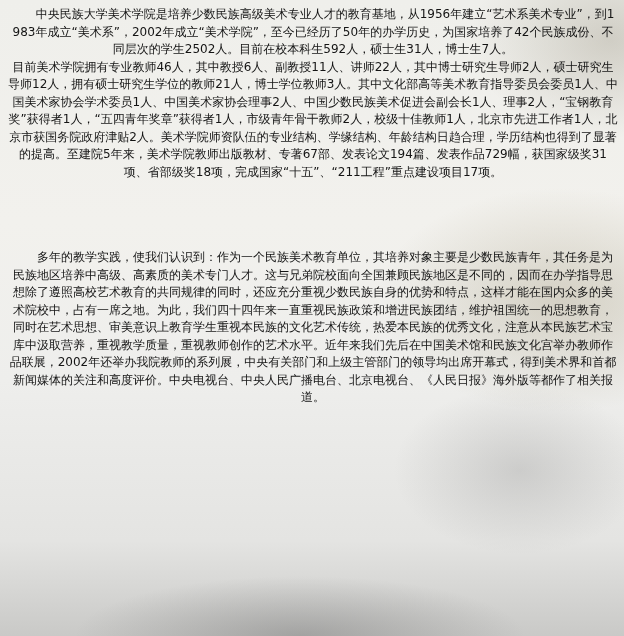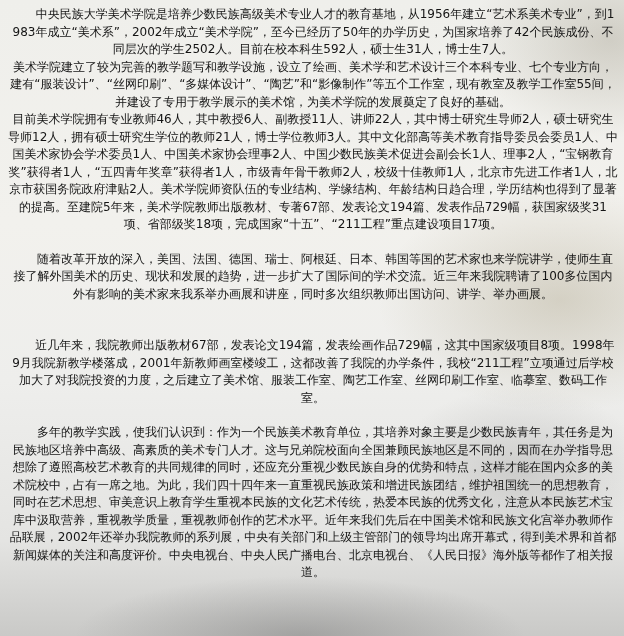--- a/index.html
+++ b/index.html
@@ -39,23 +39,20 @@
     }
     .gap {
       height: 17px;
     }
   </style>
 </head>
 <body>
 
 <div class="content">
   <p class="para indent">中央民族大学美术学院是培养少数民族高级美术专业人才的教育基地，从1956年建立“艺术系美术专业”，到1983年成立“美术系”，2002年成立“美术学院”，至今已经历了50年的办学历史，为国家培养了42个民族成份、不同层次的学生2502人。目前在校本科生592人，硕士生31人，博士生7人。</p>
-  <p class="para">美术学院建立了较为完善的教学题写和教学设施，设立了绘画、美术学和艺术设计三个本科专业、七个专业方向，建有“服装设计”、“丝网印刷”、“多媒体设计”、“陶艺”和“影像制作”等五个工作室，现有教室及教学工作室55间，并建设了专用于教学展示的美术馆，为美术学院的发展奠定了良好的基础。</p>
   <p class="para">目前美术学院拥有专业教师46人，其中教授6人、副教授11人、讲师22人，其中博士研究生导师2人，硕士研究生导师12人，拥有硕士研究生学位的教师21人，博士学位教师3人。其中文化部高等美术教育指导委员会委员1人、中国美术家协会学术委员1人、中国美术家协会理事2人、中国少数民族美术促进会副会长1人、理事2人，“宝钢教育奖”获得者1人，“五四青年奖章”获得者1人，市级青年骨干教师2人，校级十佳教师1人，北京市先进工作者1人，北京市获国务院政府津贴2人。美术学院师资队伍的专业结构、学缘结构、年龄结构日趋合理，学历结构也得到了显著的提高。至建院5年来，美术学院教师出版教材、专著67部、发表论文194篇、发表作品729幅，获国家级奖31项、省部级奖18项，完成国家“十五”、“211工程”重点建设项目17项。</p>
   <div class="gap"></div>
-  <p class="para indent">随着改革开放的深入，美国、法国、德国、瑞士、阿根廷、日本、韩国等国的艺术家也来学院讲学，使师生直接了解外国美术的历史、现状和发展的趋势，进一步扩大了国际间的学术交流。近三年来我院聘请了100多位国内外有影响的美术家来我系举办画展和讲座，同时多次组织教师出国访问、讲学、举办画展。</p>
   <div class="gap"></div>
   <div class="gap"></div>
-  <p class="para indent">近几年来，我院教师出版教材67部，发表论文194篇，发表绘画作品729幅，这其中国家级项目8项。1998年9月我院新教学楼落成，2001年新教师画室楼竣工，这都改善了我院的办学条件，我校“211工程”立项通过后学校加大了对我院投资的力度，之后建立了美术馆、服装工作室、陶艺工作室、丝网印刷工作室、临摹室、数码工作室。</p>
   <div class="gap"></div>
   <p class="para indent">多年的教学实践，使我们认识到：作为一个民族美术教育单位，其培养对象主要是少数民族青年，其任务是为民族地区培养中高级、高素质的美术专门人才。这与兄弟院校面向全国兼顾民族地区是不同的，因而在办学指导思想除了遵照高校艺术教育的共同规律的同时，还应充分重视少数民族自身的优势和特点，这样才能在国内众多的美术院校中，占有一席之地。为此，我们四十四年来一直重视民族政策和增进民族团结，维护祖国统一的思想教育，同时在艺术思想、审美意识上教育学生重视本民族的文化艺术传统，热爱本民族的优秀文化，注意从本民族艺术宝库中汲取营养，重视教学质量，重视教师创作的艺术水平。近年来我们先后在中国美术馆和民族文化宫举办教师作品联展，2002年还举办我院教师的系列展，中央有关部门和上级主管部门的领导均出席开幕式，得到美术界和首都新闻媒体的关注和高度评价。中央电视台、中央人民广播电台、北京电视台、《人民日报》海外版等都作了相关报道。</p>
 
 </div>
 
 </body></html>

